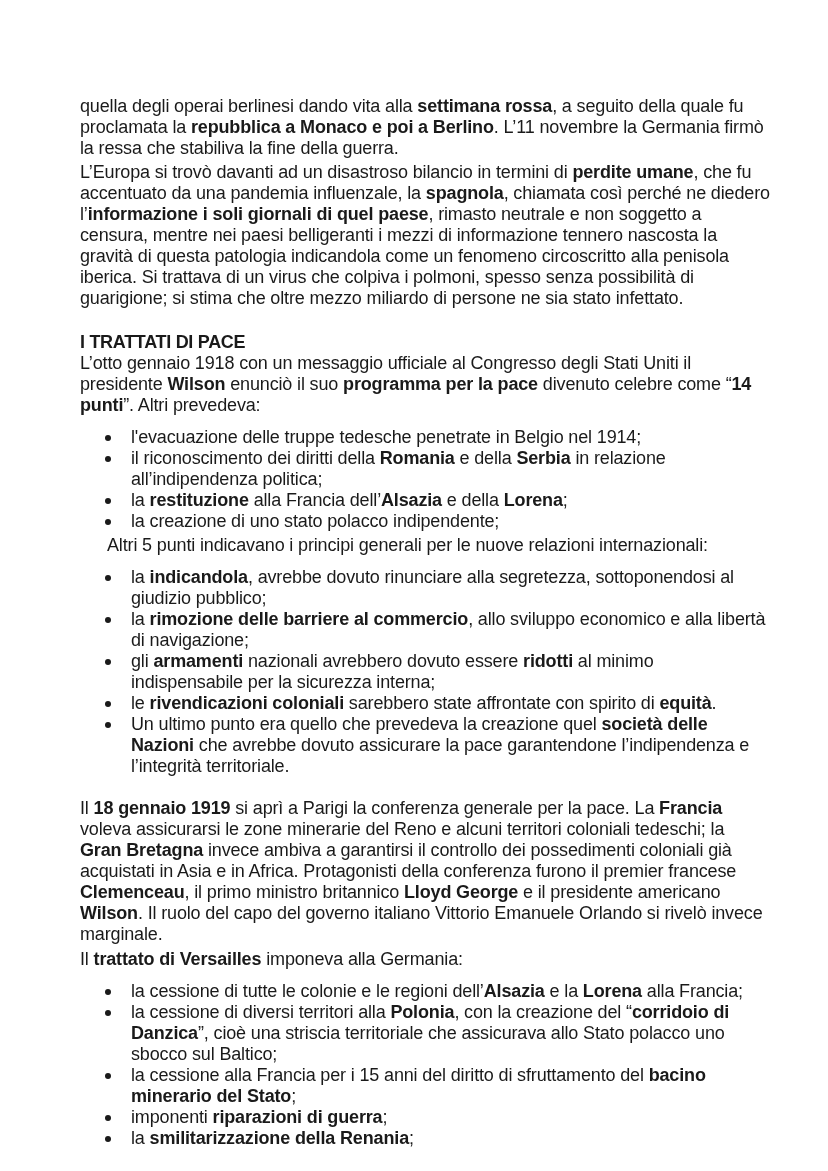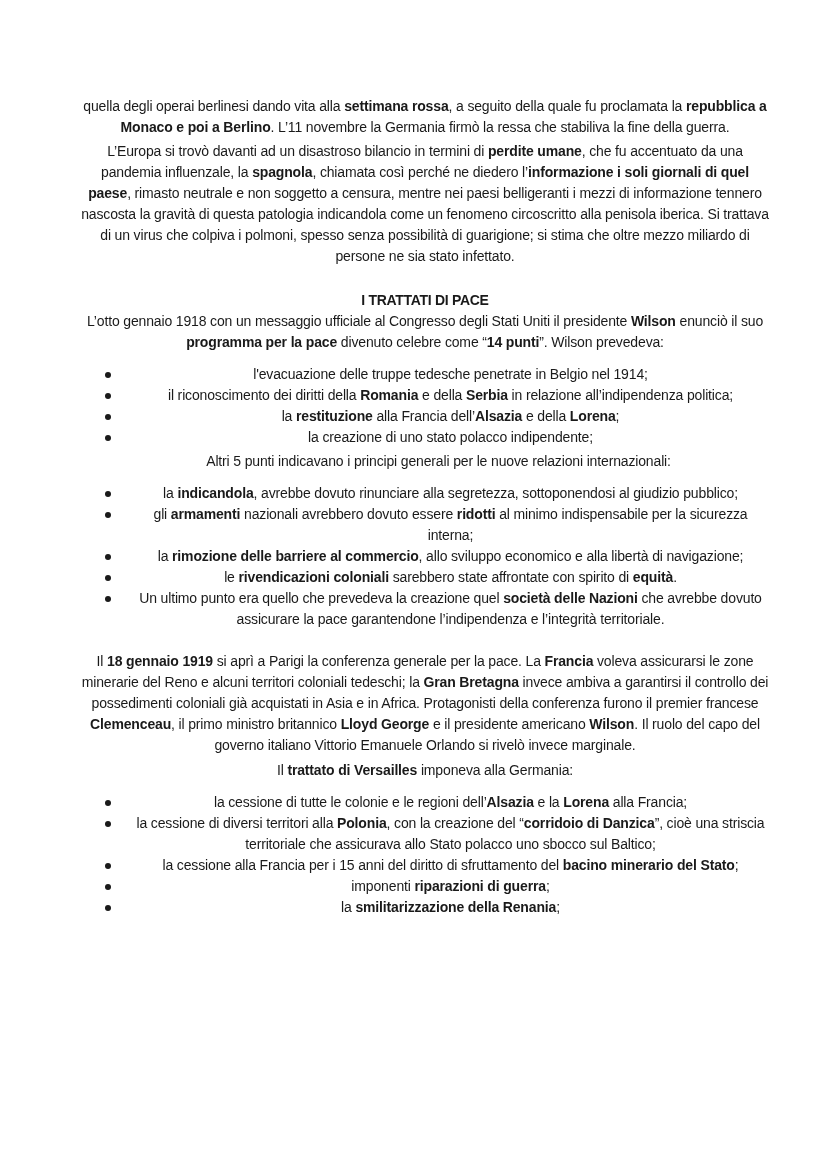--- a/index.html
+++ b/index.html
@@ -18,24 +18,23 @@
       position: relative;
       width: 828px;
       height: 1171px;
       background: #ffffff;
     }
     .content {
       position: absolute;
       left: 80px;
       top: 96px;
       width: 690px;
-      font-size: 14px;
+      font-size: 18px;
       line-height: 21px;
       letter-spacing: -0.15px;
-      text-align: center;
     }
     p {
       margin: 0;
     }
     .para-gap-small { margin-top: 3px; }
     .para-gap-large { margin-top: 21px; }
     .heading {
       font-weight: bold;
       margin-top: 21px;
       letter-spacing: -0.3px;
@@ -70,21 +69,21 @@
 </head>
 <body>
 
 <div class="page">
   <div class="content">
 
     <p><span>quella degli operai berlinesi dando vita alla </span><b>settimana rossa</b><span>, a seguito della quale fu proclamata la </span><b>repubblica a Monaco e poi a Berlino</b><span>. L’11 novembre la Germania firmò la ressa che stabiliva la fine della guerra.</span></p>
     <p class="para-gap-small"><span>L’Europa si trovò davanti ad un disastroso bilancio in termini di </span><b>perdite umane</b><span>, che fu accentuato da una pandemia influenzale, la </span><b>spagnola</b><span>, chiamata così perché ne diedero l’</span><b>informazione i soli giornali di quel paese</b><span>, rimasto neutrale e non soggetto a censura, mentre nei paesi belligeranti i mezzi di informazione tennero nascosta la gravità di questa patologia indicandola come un fenomeno circoscritto alla penisola iberica. Si trattava di un virus che colpiva i polmoni, spesso senza possibilità di guarigione; si stima che oltre mezzo miliardo di persone ne sia stato infettato.</span></p>
 
     <p class="heading" style="margin-top:23px">I TRATTATI DI PACE</p>
-    <p><span>L’otto gennaio 1918 con un messaggio ufficiale al Congresso degli Stati Uniti il presidente </span><b>Wilson</b><span> enunciò il suo </span><b>programma per la pace</b><span> divenuto celebre come “</span><b>14 punti</b><span>”. Wilson prevedeva:</span></p>
+    <p><span>L’otto gennaio 1918 con un messaggio ufficiale al Congresso degli Stati Uniti il presidente </span><b>Wilson</b><span> enunciò il suo </span><b>programma per la pace</b><span> divenuto celebre come “</span><b>14 punti</b><span>”. Altri prevedeva:</span></p>
 
     <ul class="bullets">
         <li>
           <span class="dot"></span>
           <span class="item-line"><span>l'evacuazione delle truppe tedesche penetrate in Belgio nel 1914;</span></span>
         </li>
         <li>
           <span class="dot"></span>
           <span class="item-line"><span>il riconoscimento dei diritti della </span><b>Romania</b><span> e della </span><b>Serbia</b><span> in relazione all’indipendenza politica;</span></span>
         </li>
@@ -100,25 +99,25 @@
 
     <p class="indent-line" style="margin-top:3px">Altri 5 punti indicavano i principi generali per le nuove relazioni internazionali:</p>
 
     <ul class="bullets">
         <li>
           <span class="dot"></span>
           <span class="item-line"><span>la </span><b>indicandola</b><span>, avrebbe dovuto rinunciare alla segretezza, sottoponendosi al giudizio pubblico;</span></span>
         </li>
         <li>
           <span class="dot"></span>
-          <span class="item-line"><span>gli </span><b>armamenti</b><span> nazionali avrebbero dovuto essere </span><b>ridotti</b><span> al minimo indispensabile per la sicurezza interna;</span></span>
+          <span class="item-line"><span>la </span><b>rimozione delle barriere al commercio</b><span>, allo sviluppo economico e alla libertà di navigazione;</span></span>
         </li>
         <li>
           <span class="dot"></span>
-          <span class="item-line"><span>la </span><b>rimozione delle barriere al commercio</b><span>, allo sviluppo economico e alla libertà di navigazione;</span></span>
+          <span class="item-line"><span>gli </span><b>armamenti</b><span> nazionali avrebbero dovuto essere </span><b>ridotti</b><span> al minimo indispensabile per la sicurezza interna;</span></span>
         </li>
         <li>
           <span class="dot"></span>
           <span class="item-line"><span>le </span><b>rivendicazioni coloniali</b><span> sarebbero state affrontate con spirito di </span><b>equità</b><span>.</span></span>
         </li>
         <li>
           <span class="dot"></span>
           <span class="item-line"><span>Un ultimo punto era quello che prevedeva la creazione quel </span><b>società delle Nazioni</b><span> che avrebbe dovuto assicurare la pace garantendone l’indipendenza e l’integrità territoriale.</span></span>
         </li>
       </ul>

